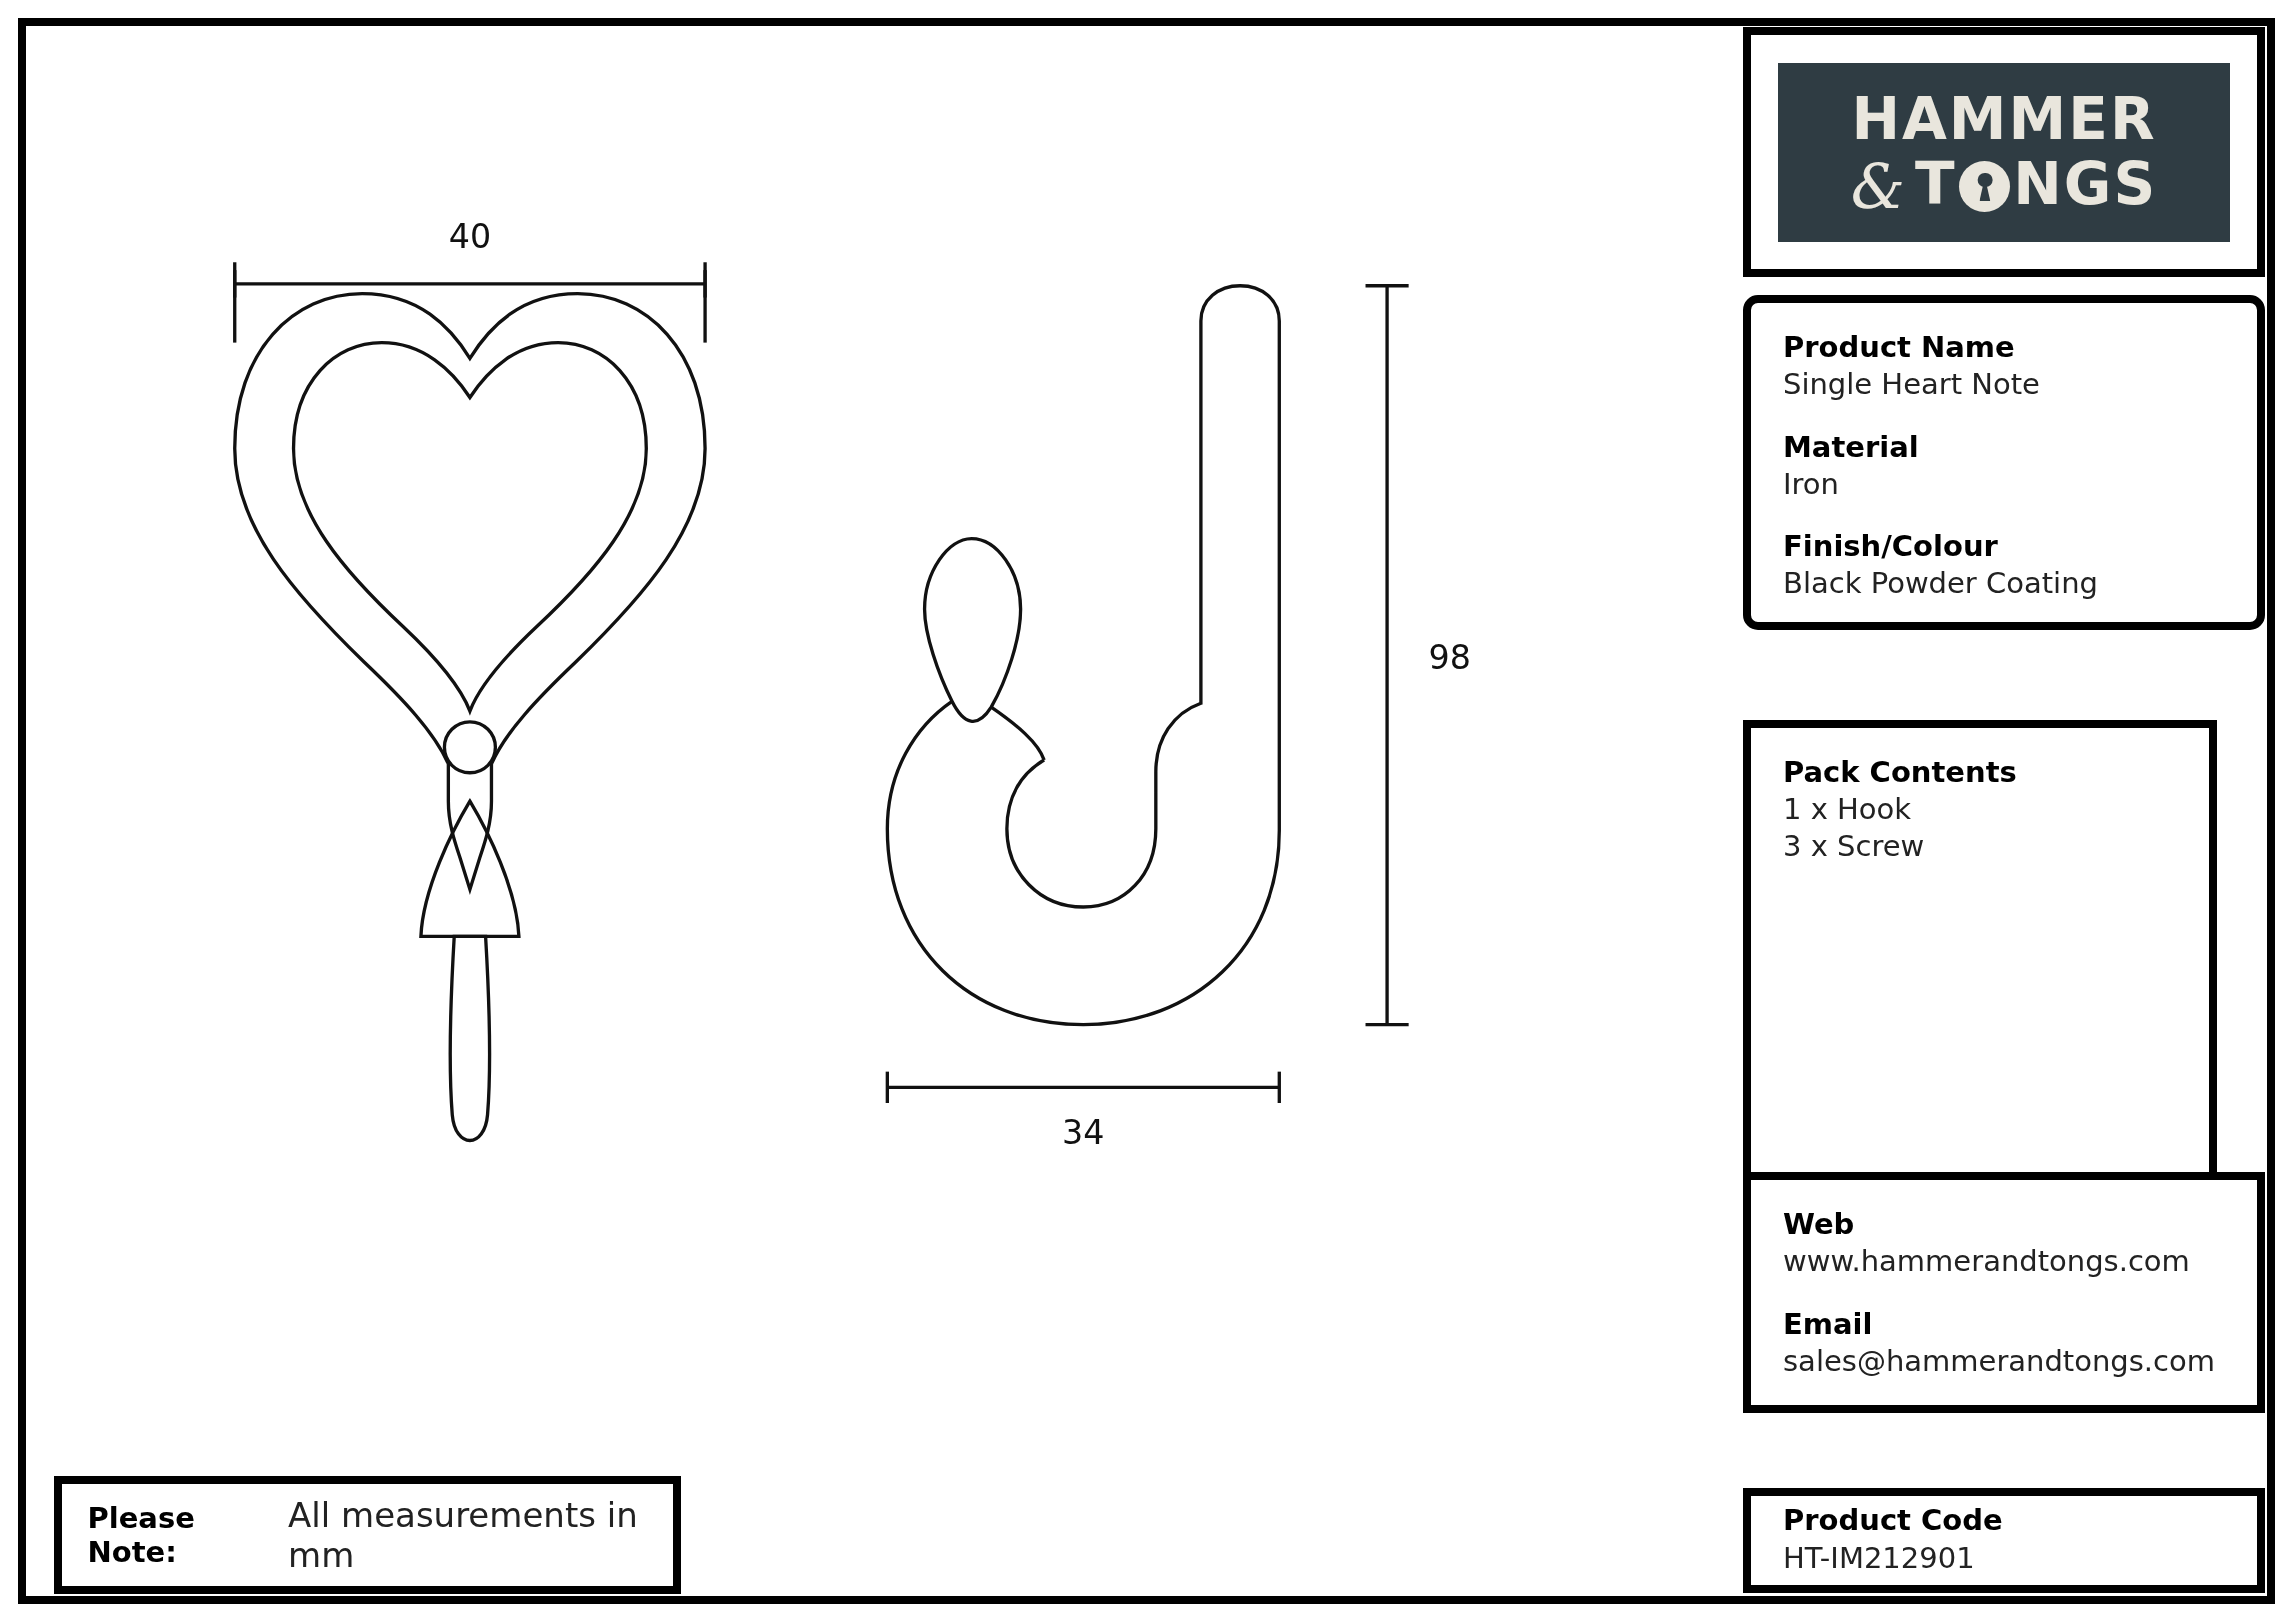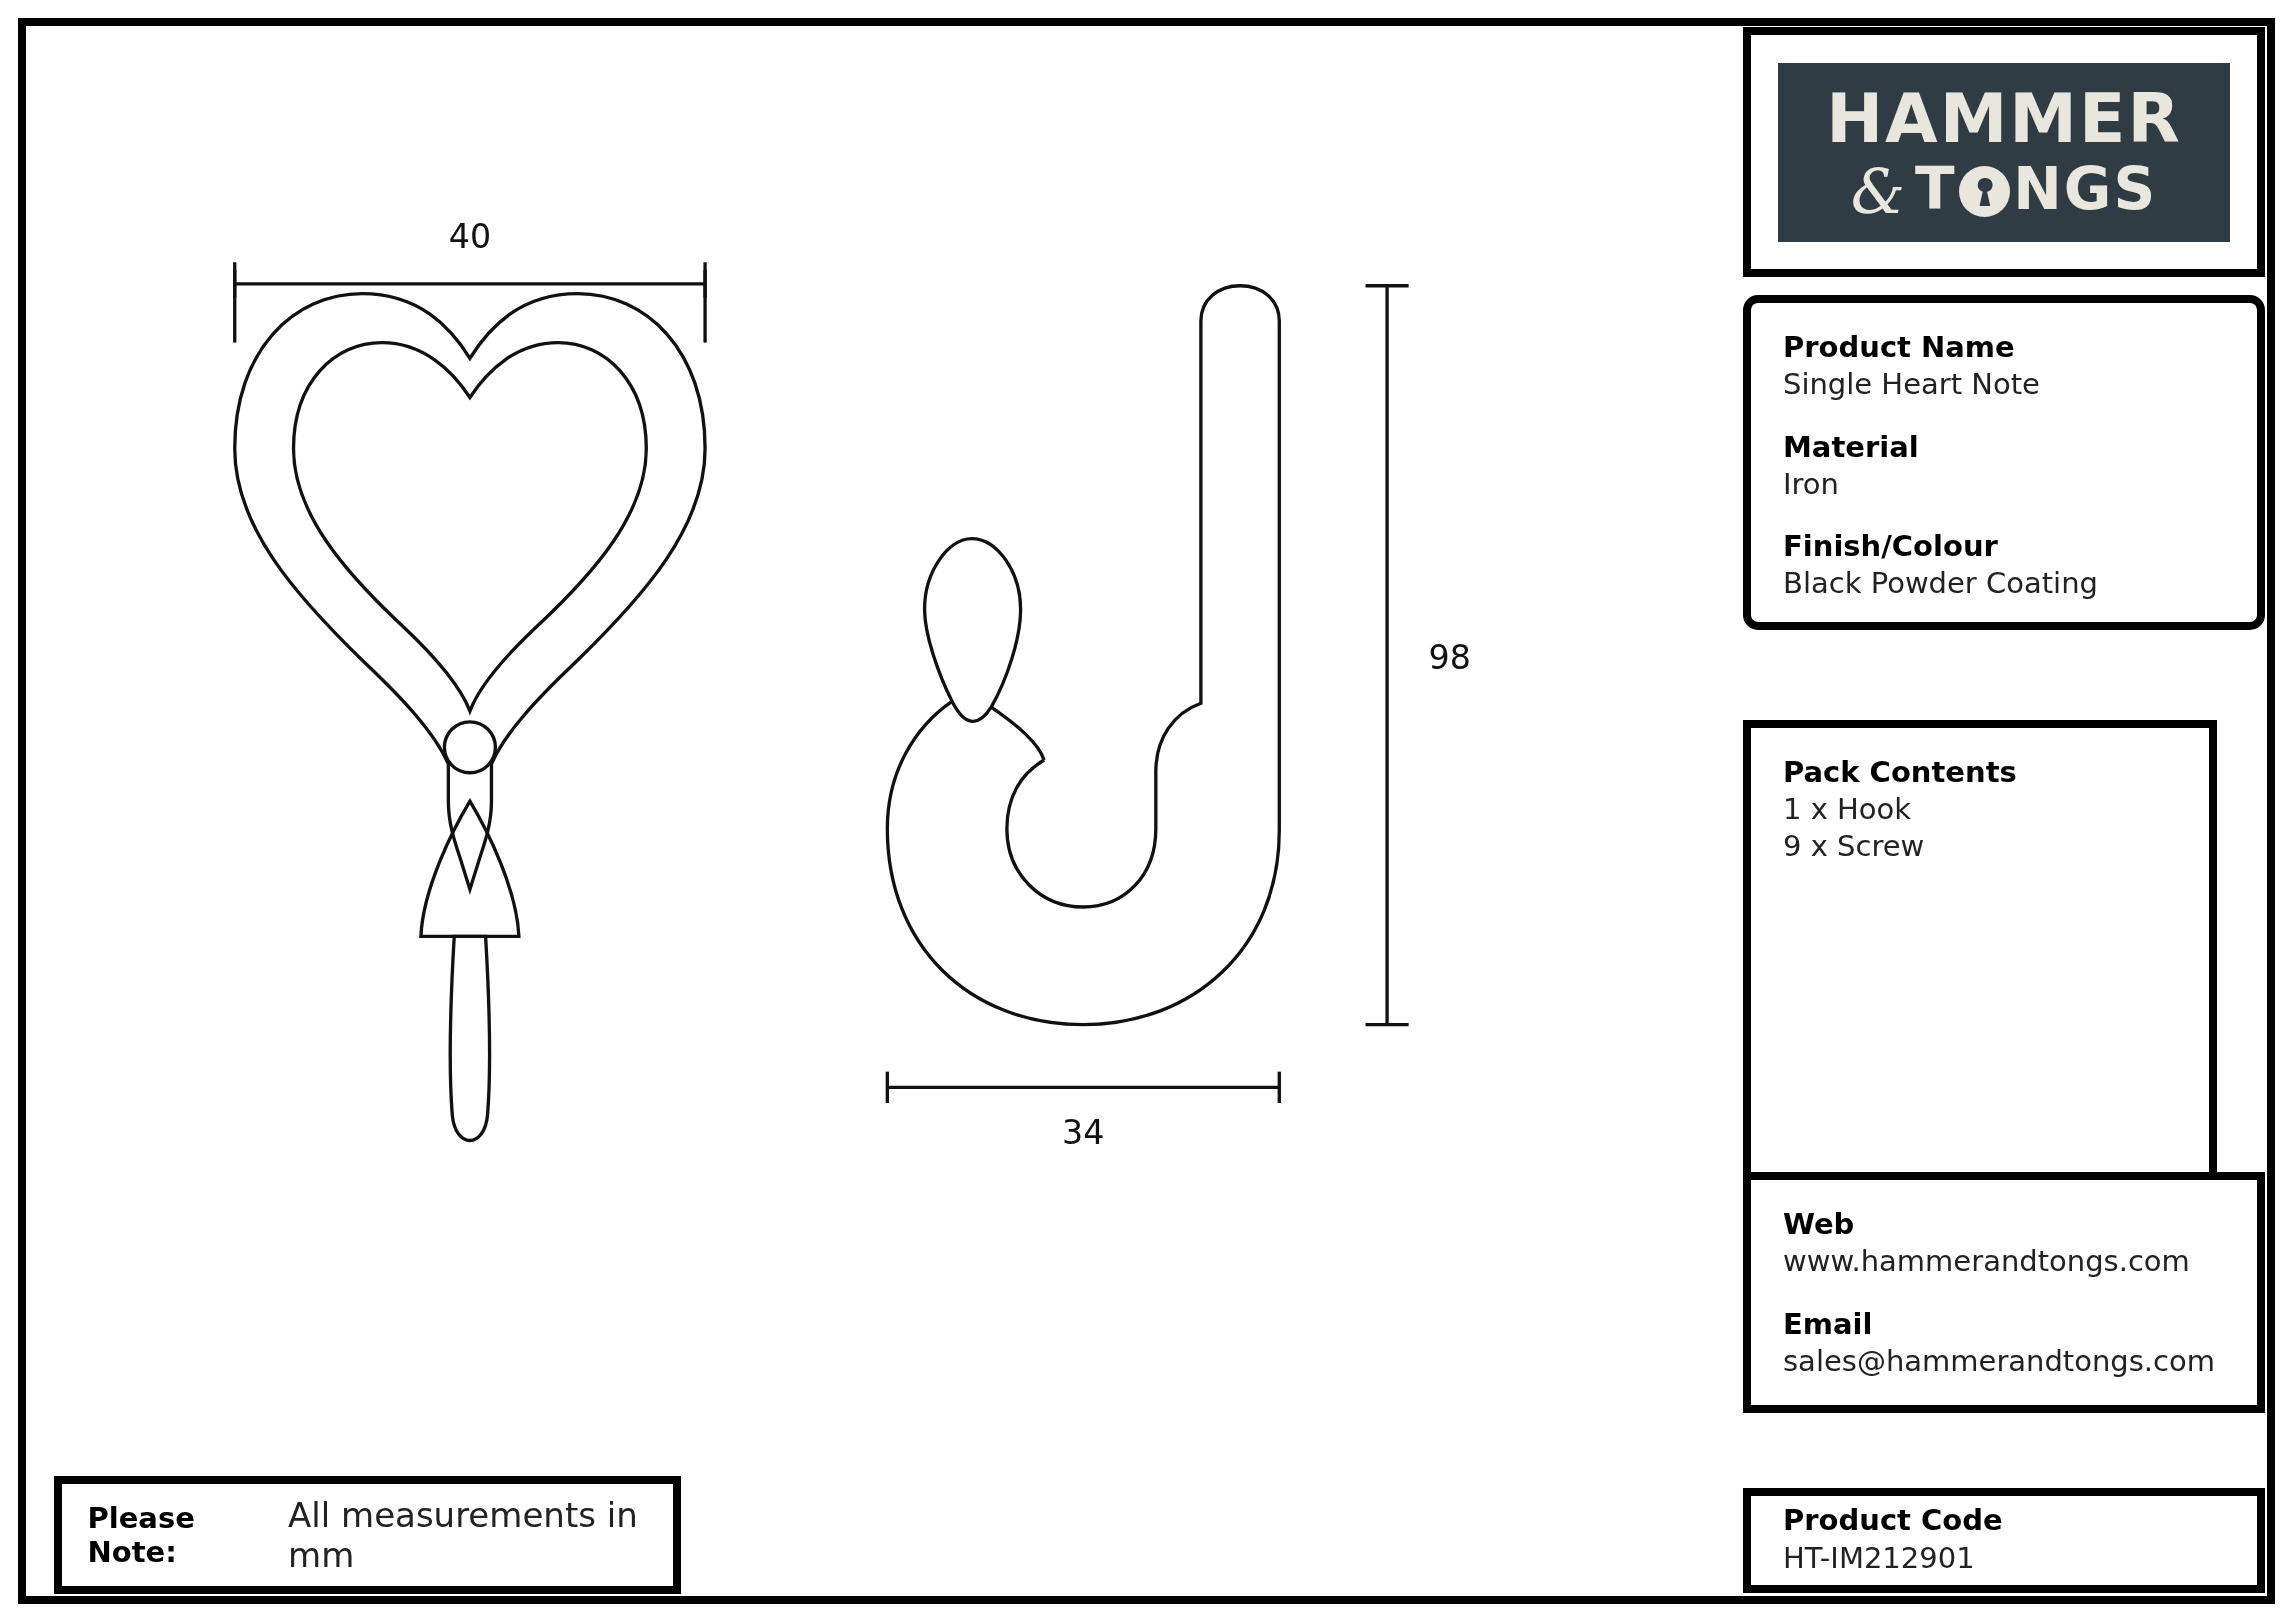--- a/index.html
+++ b/index.html
@@ -83,21 +83,21 @@
     background: #2f3c43;
     display: flex;
     flex-direction: column;
     align-items: center;
     justify-content: center;
   }
   .logo-line1 {
     color: #e9e6dd;
     font-family: "DejaVu Sans", sans-serif;
     font-weight: bold;
-    font-size: 68px;
+    font-size: 58px;
     letter-spacing: 2px;
     line-height: 1;
     margin-bottom: 5.9px;
   }
   .logo-line2 {
     display: flex;
     align-items: center;
     justify-content: center;
     color: #e9e6dd;
     font-family: "DejaVu Serif", serif;
@@ -361,21 +361,21 @@
           <div class="field-label">Finish/Colour</div>
           <div class="field-value">Black Powder Coating</div>
         </div>
       </div>
     </div>
 
     <div class="panel panel-pack">
       <div class="panel-inner">
         <div class="field-label">Pack Contents</div>
         <div class="field-value">1 x Hook</div>
-        <div class="field-value">9 x Screw</div>
+        <div class="field-value">3 x Screw</div>
       </div>
     </div>
 
     <div class="panel panel-contact">
       <div class="panel-inner">
         <div class="field-group">
           <div class="field-label">Web</div>
           <div class="field-value">www.hammerandtongs.com</div>
         </div>
         <div class="field-group">

